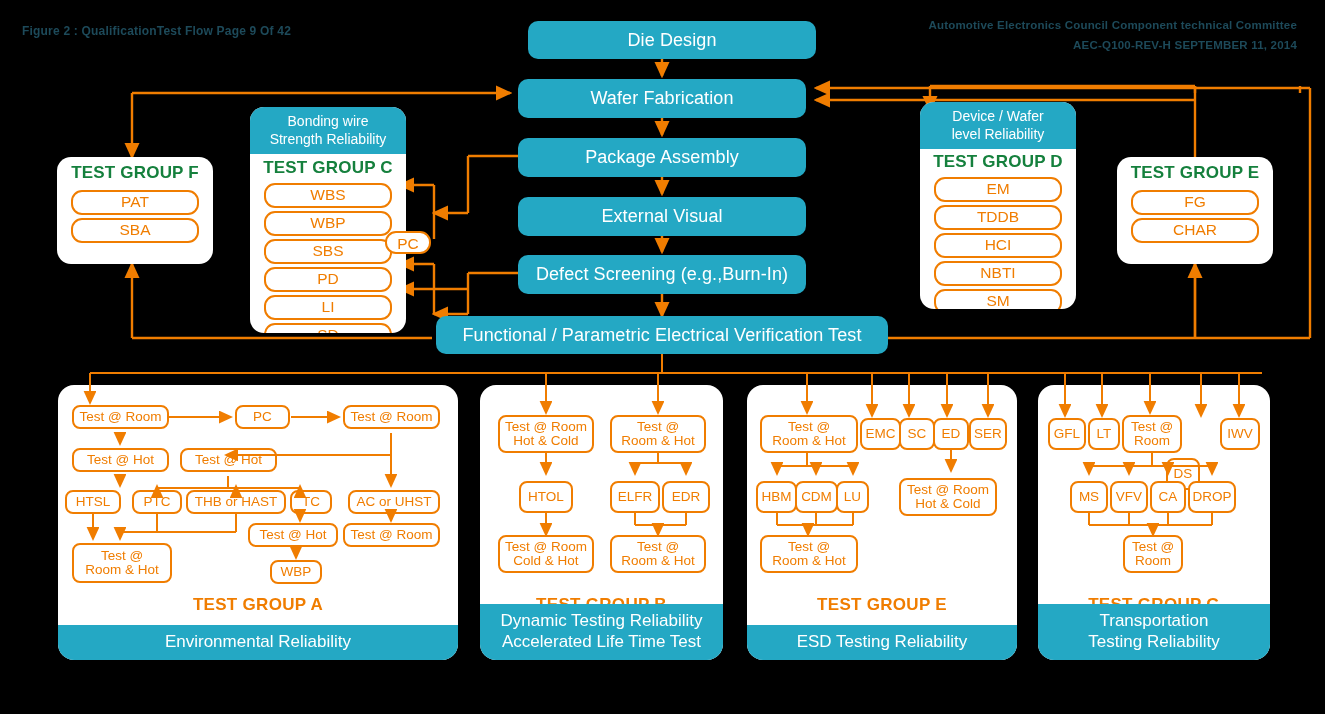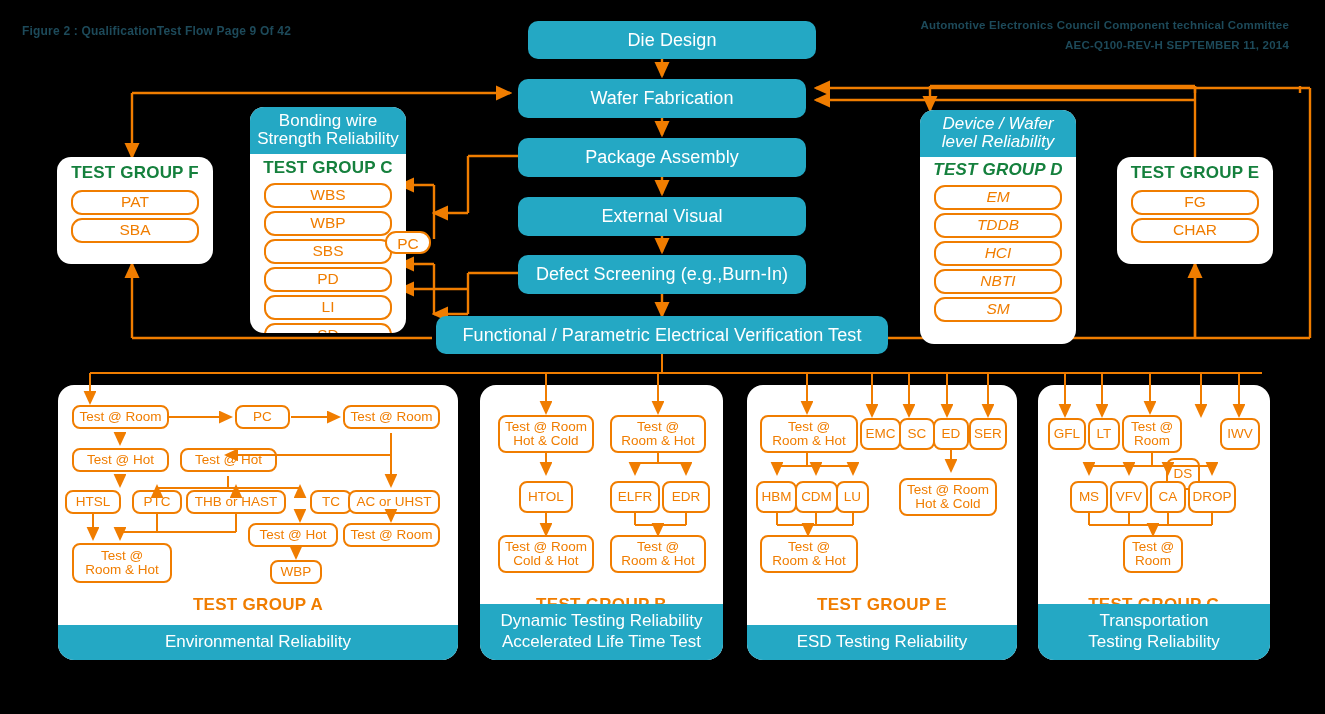--- a/index.html
+++ b/index.html
@@ -16,21 +16,21 @@
     overflow: hidden;
     border-radius: 11px;
   }
   
   .hdr-left {
     position: absolute; left: 22px; top: 24px;
     color: #1d4a5a; font-size: 12px; font-weight: bold;
     letter-spacing: .2px; white-space: nowrap;
   }
   .hdr-right {
-    position: absolute; right: 36px;
+    position: absolute; right: 28px;
     color: #1d4a5a; font-size: 11.5px; font-weight: bold;
     letter-spacing: .2px; white-space: nowrap; text-align: right;
   }
   .hdr-right.r1 { top: 19px; }
   .hdr-right.r2 { top: 39px; }
 
   
   .teal-pill {
     position: absolute;
     background: #24a8c4;
@@ -45,21 +45,21 @@
   
   .card {
     position: absolute;
     background: #ffffff;
     border-radius: 14px;
     overflow: hidden;
   }
   .card-hdr {
     background: #24a8c4;
     color: #ffffff;
-    font-size: 17px;
+    font-size: 14px;
     line-height: 18px;
     text-align: center;
     padding: 5px 0 6px;
   }
   .group-title {
     color: #15803d;
     font-weight: bold;
     font-size: 17px;
     text-align: center;
     letter-spacing: .2px;
@@ -229,21 +229,21 @@
       <div class="opill">WBP</div>
       <div class="opill">SBS</div>
       <div class="opill">PD</div>
       <div class="opill">LI</div>
       <div class="opill">SD</div>
     </div>
   </div>
 
   <div class="opill" style="position:absolute; left:385px; top:228px; width:46px; height:23px; line-height:19px; z-index:4;">PC</div>
 
-  <div class="card" style="left:920px; top:110px; width:156px; height:234px; z-index:3;font-style:italic;">
+  <div class="card" style="left:920px; top:102px; width:156px; height:207px; z-index:3;">
     <div class="card-hdr" style="white-space:pre-line;">Device / Wafer
 level Reliability</div>
     <div class="group-title" style="padding-top:3px;">TEST GROUP D</div>
     <div class="pill-list" style="padding-top:2px;">
       <div class="opill">EM</div>
       <div class="opill">TDDB</div>
       <div class="opill">HCI</div>
       <div class="opill">NBTI</div>
       <div class="opill">SM</div>
     </div>
@@ -260,21 +260,21 @@
   <div class="panel" style="left:58px; top:385px; width:400px; height:275px; z-index:3;">
     <div class="panel-body" style="height:100%;">
       <div class="nbox" style="left:14px;  top:20px; width:97px;  height:24px;">Test @ Room</div>
       <div class="nbox" style="left:177px; top:20px; width:55px;  height:24px;">PC</div>
       <div class="nbox" style="left:285px; top:20px; width:97px;  height:24px;">Test @ Room</div>
       <div class="nbox" style="left:14px;  top:63px; width:97px;  height:24px;">Test @ Hot</div>
       <div class="nbox" style="left:122px; top:63px; width:97px;  height:24px;">Test @ Hot</div>
       <div class="nbox" style="left:7px;   top:105px; width:56px; height:24px;">HTSL</div>
       <div class="nbox" style="left:74px;  top:105px; width:50px; height:24px;">PTC</div>
       <div class="nbox" style="left:128px; top:105px; width:100px;height:24px;">THB or HAST</div>
-      <div class="nbox" style="left:232px; top:105px; width:42px; height:24px;margin-left:20px;">TC</div>
+      <div class="nbox" style="left:232px; top:105px; width:42px; height:24px;">TC</div>
       <div class="nbox" style="left:290px; top:105px; width:92px; height:24px;text-align:center;">AC or UHST</div>
       <div class="nbox" style="left:190px; top:138px; width:90px; height:24px;">Test @ Hot</div>
       <div class="nbox" style="left:285px; top:138px; width:97px; height:24px;">Test @ Room</div>
       <div class="nbox" style="left:14px; top:158px; width:100px; height:40px;">Test @
 Room &amp; Hot</div>
       <div class="nbox" style="left:212px; top:175px; width:52px; height:24px;">WBP</div>
       <div class="panel-title" style="top:210px;">TEST GROUP A</div>
       <div class="panel-foot" style="white-space:pre-line;">Environmental Reliability</div>
     </div>
   </div>

